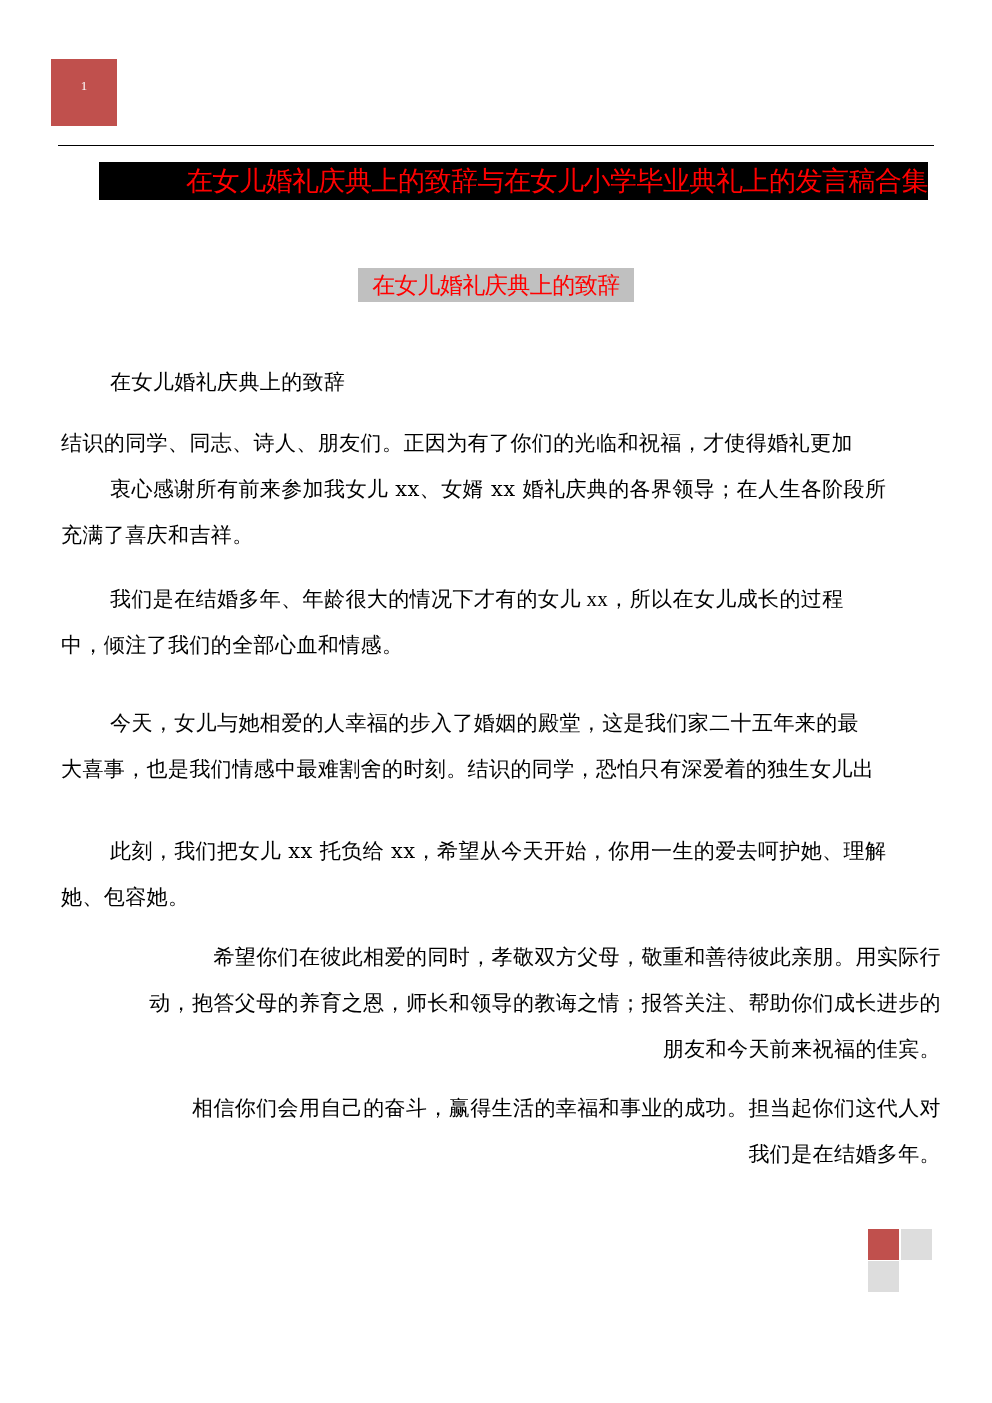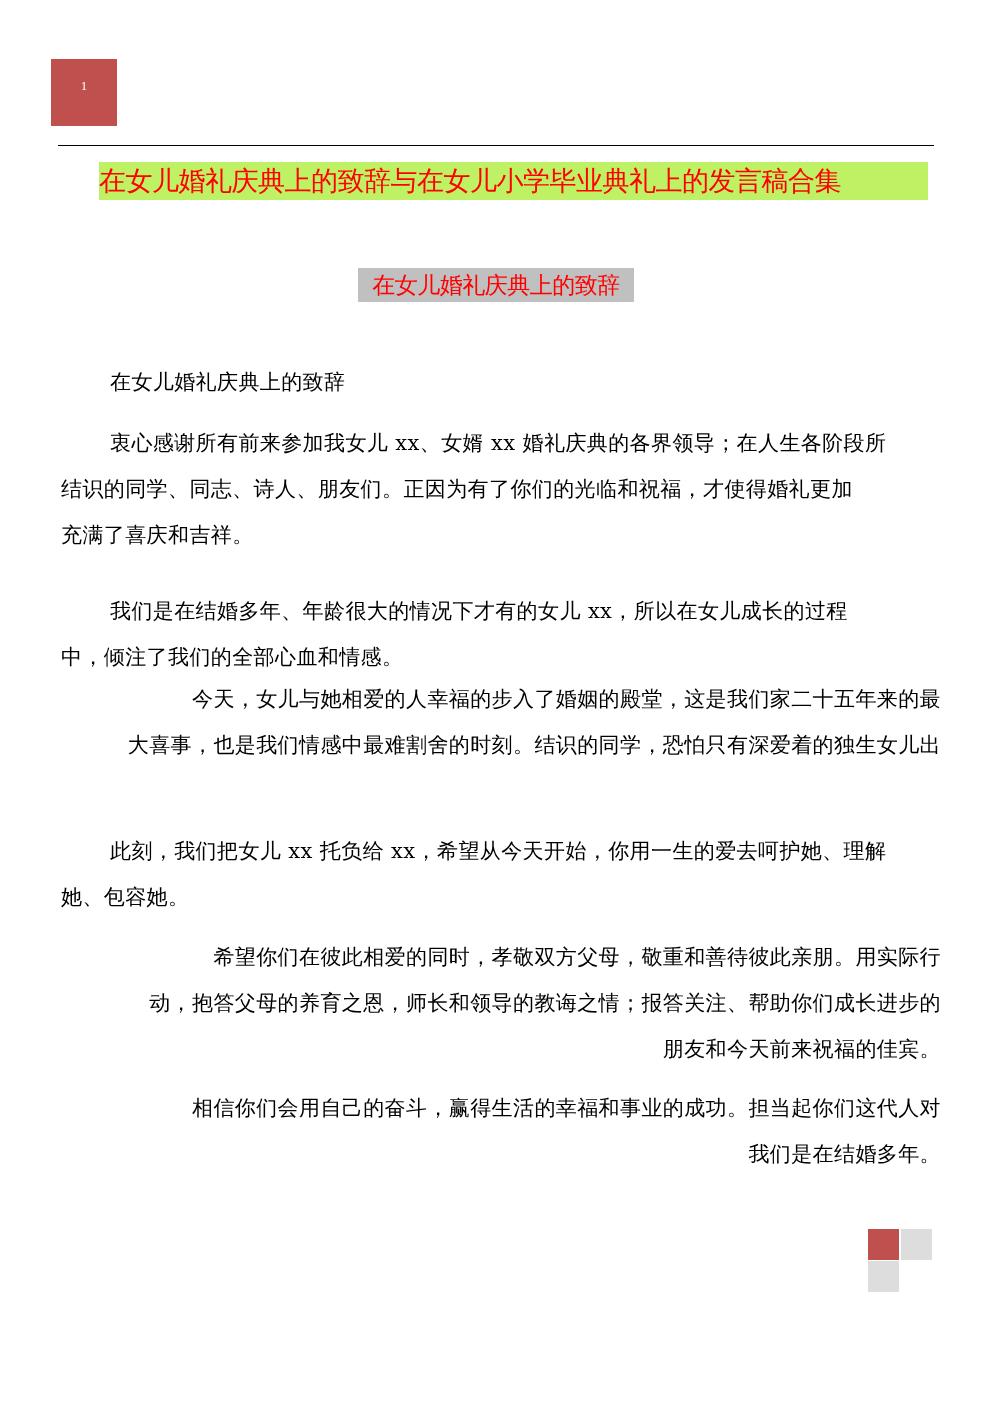--- a/index.html
+++ b/index.html
@@ -41,28 +41,28 @@
       width: 876px;
       height: 0;
       border-top: 1.5px solid #000000;
     }
     .main-title {
       position: absolute;
       left: 99px;
       top: 162px;
       height: 38px;
       width: 829px;
-      background: #bef264;
+      background: #000000;
       color: #ff0000;
       font-size: 27px;
       line-height: 38px;
       white-space: nowrap;
       overflow: hidden;
       letter-spacing: -0.5px;
-      text-align: left;
+      text-align: right;
     }
     .sub-title {
       position: absolute;
       left: 358px;
       top: 268px;
       height: 34px;
       width: 276px;
       background: #c0c0c0;
       color: #ff0000;
       font-size: 23px;
@@ -105,31 +105,31 @@
 <div class="header-rule"></div>
 
 <div class="main-title">在女儿婚礼庆典上的致辞与在女儿小学毕业典礼上的发言稿合集</div>
 <div class="sub-title">在女儿婚礼庆典上的致辞</div>
 
 <div class="body-text" style="top:359px;">
   <span class="line indent">在女儿婚礼庆典上的致辞</span>
 </div>
 
 <div class="body-text" style="top:420px;">
+  <span class="line">结识的同学、同志、诗人、朋友们。正因为有了你们的光临和祝福，才使得婚礼更加</span>
   <span class="line indent">衷心感谢所有前来参加我女儿 xx、女婿 xx 婚礼庆典的各界领导；在人生各阶段所</span>
-  <span class="line">结识的同学、同志、诗人、朋友们。正因为有了你们的光临和祝福，才使得婚礼更加</span>
   <span class="line">充满了喜庆和吉祥。</span>
 </div>
 
-<div class="body-text" style="top:588px;">
+<div class="body-text" style="top:576px;font-family:Liberation Serif, serif;">
   <span class="line indent">我们是在结婚多年、年龄很大的情况下才有的女儿 xx，所以在女儿成长的过程</span>
   <span class="line">中，倾注了我们的全部心血和情感。</span>
 </div>
 
-<div class="body-text" style="top:676px;text-align:right;">
+<div class="body-text" style="top:700px;">
   <span class="line indent">今天，女儿与她相爱的人幸福的步入了婚姻的殿堂，这是我们家二十五年来的最</span>
   <span class="line">大喜事，也是我们情感中最难割舍的时刻。结识的同学，恐怕只有深爱着的独生女儿出</span>
 </div>
 
 <div class="body-text" style="top:828px;">
   <span class="line indent">此刻，我们把女儿 xx 托负给 xx，希望从今天开始，你用一生的爱去呵护她、理解</span>
   <span class="line">她、包容她。</span>
 </div>
 
 <div class="body-text" style="top:934px;text-align:right;">

